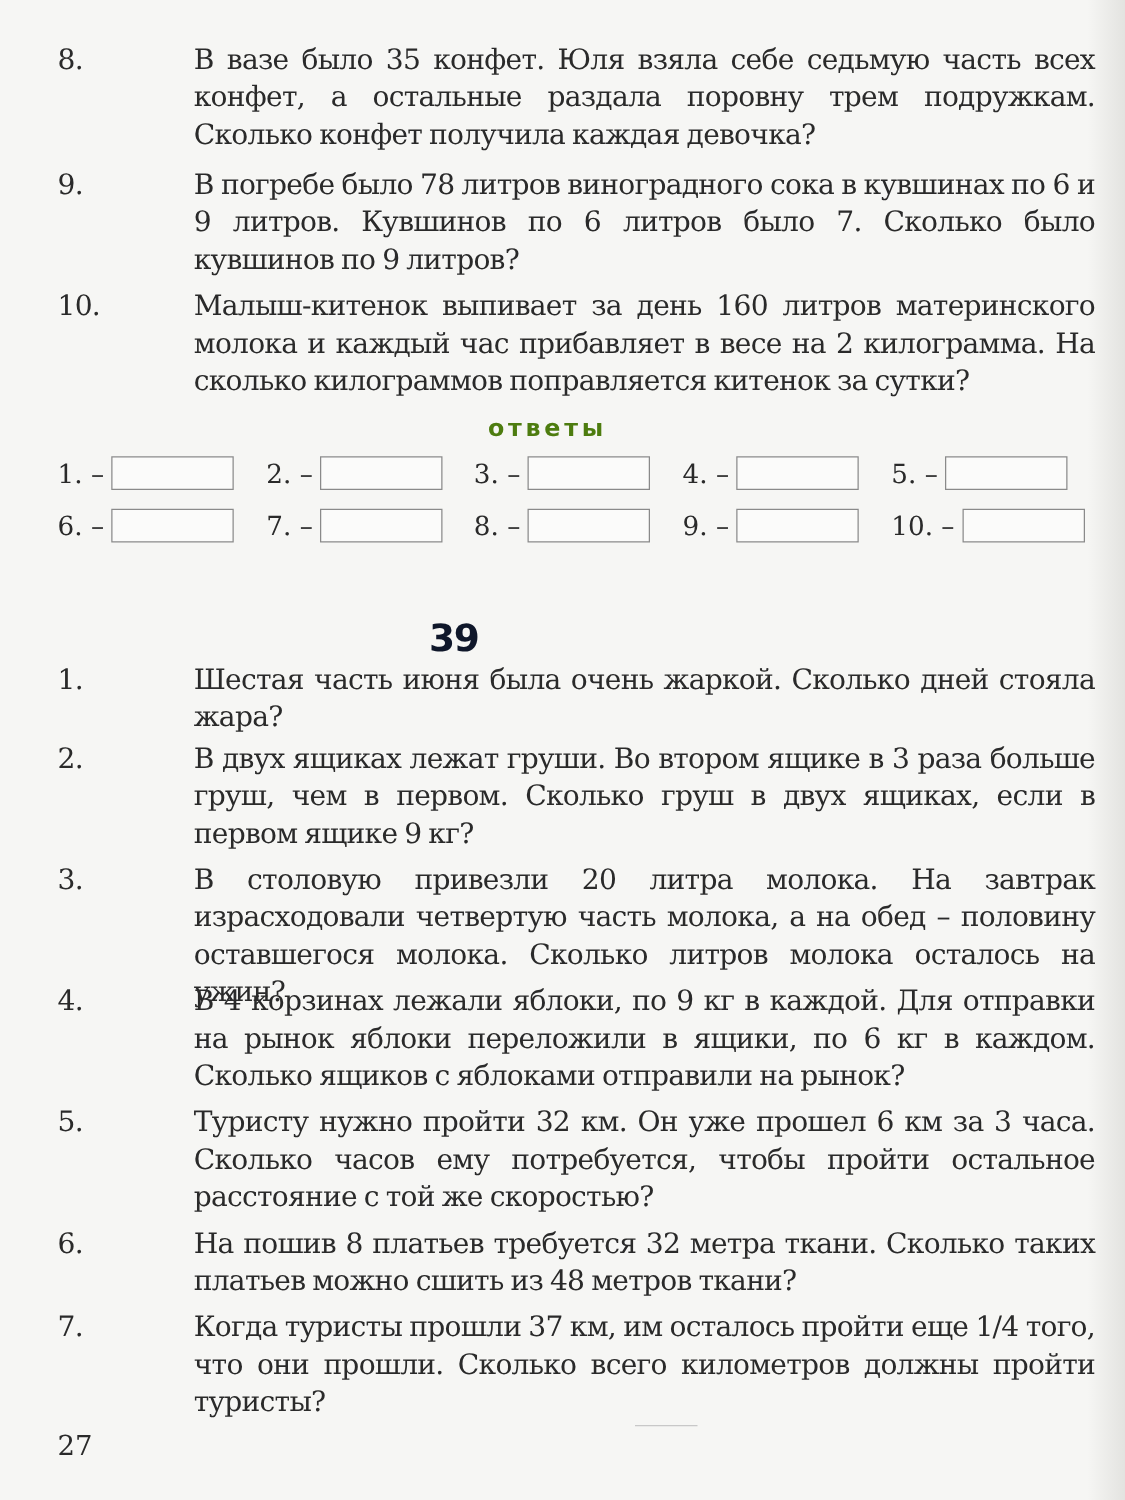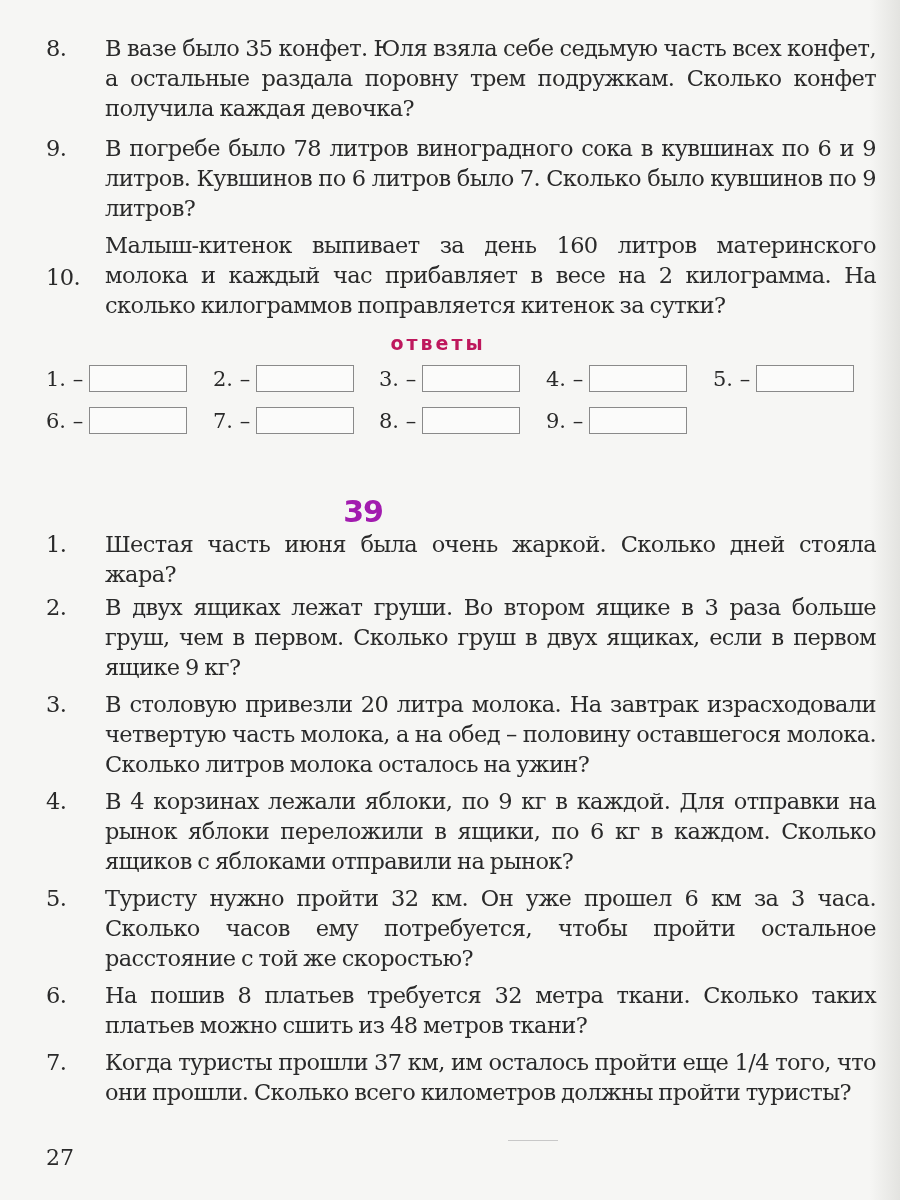--- a/index.html
+++ b/index.html
@@ -16,45 +16,45 @@
   }
   .problem {
     position: absolute; left: 46px; width: 830px;
     font-size: 22.5px; line-height: 30px;
     letter-spacing: -0.6px; word-spacing: -1px;
   }
   .problem .num {
     position: absolute; left: 0; top: 0; width: 45px;
   }
   .problem .text {
-    margin-left: 59px; display: block; text-align: justify;
+    margin-left: 109px; display: block; text-align: justify;
   }
-  .problem.wide .num { width: 70px; margin-top: 32px; }
+  .problem.wide .num { width: 70px; }
   .answers-title {
     position: absolute; left: 0; width: 876px; top: 332px;
     text-align: center;
     font-family: "DejaVu Sans", "Liberation Sans", sans-serif;
-    font-weight: bold; font-size: 19px; letter-spacing: 3px; color: #be185d;
+    font-weight: bold; font-size: 19px; letter-spacing: 3px; color: #4d7c0f;
   }
   .ans-row { position: absolute; left: 46px; height: 30px; width: 830px; }
   .ans-item {
     position: absolute; top: 0; height: 30px;
     font-size: 21px; line-height: 30px; white-space: nowrap;
   }
   .ans-label { display: inline-block; vertical-align: middle; }
   .ans-box {
     display: inline-block; vertical-align: middle;
     width: 96px; height: 25px; margin-left: 6px;
     border: 1px solid #8a8a8a; background: #fbfbfa;
   }
   .section-num {
     position: absolute; left: 0; width: 726px; top: 494px;
     text-align: center;
     font-family: "DejaVu Sans", "Liberation Sans", sans-serif;
-    font-weight: bold; font-size: 30px; color: #a21caf; letter-spacing: -1px;
+    font-weight: bold; font-size: 30px; color: #0f172a; letter-spacing: -1px;
   }
   .page-number {
     position: absolute; left: 46px; top: 1145px;
     font-size: 22px; color: #2a2a2a;
   }
   .footer-rule {
     position: absolute; left: 508px; top: 1140px; width: 50px; height: 1px; background: #c8c8c8;
   }
 </style>
 </head>
@@ -101,20 +101,23 @@
   </div>
   <div class="ans-item" style="left:167px;">
     <span class="ans-label">7. –</span><span class="ans-box"></span>
   </div>
   <div class="ans-item" style="left:333px;">
     <span class="ans-label">8. –</span><span class="ans-box"></span>
   </div>
   <div class="ans-item" style="left:500px;">
     <span class="ans-label">9. –</span><span class="ans-box"></span>
   </div>
+  <div class="ans-item" style="left:667px;">
+    <span class="ans-label">10. –</span><span class="ans-box"></span>
+  </div>
 </div>
 
 <div class="section-num">39</div>
 
 <div class="problem" style="top:529px;">
   <span class="num">1.</span>
   <span class="text">Шестая часть июня была очень жаркой. Сколько дней стояла жара?</span>
 </div>
 <div class="problem" style="top:592px;">
   <span class="num">2.</span>

